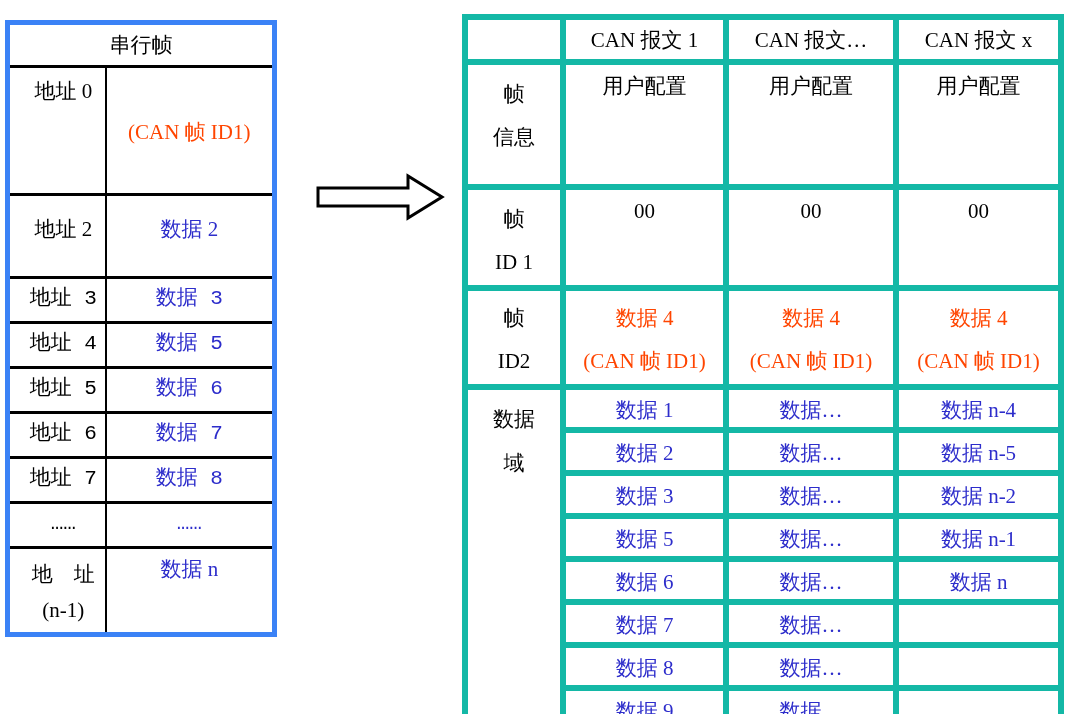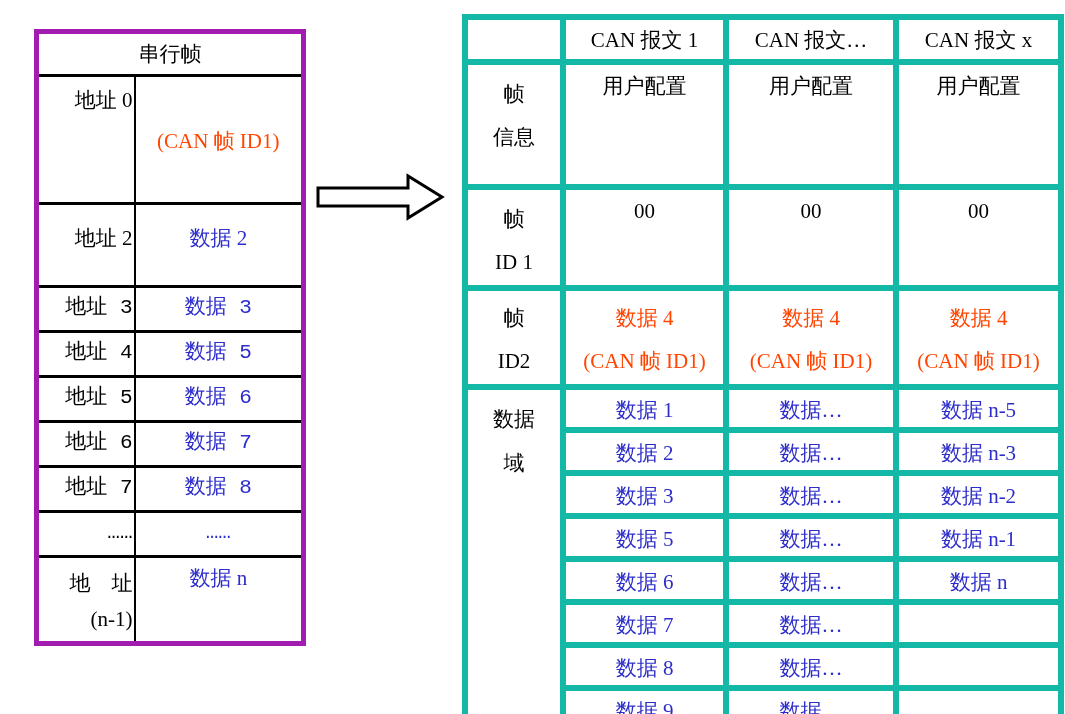--- a/index.html
+++ b/index.html
@@ -5,23 +5,23 @@
   html,body{margin:0;padding:0;background:#ffffff;}
   #stage{
     position:relative;width:1065px;height:714px;background:#ffffff;overflow:hidden;
     font-family:"Liberation Serif","DejaVu Serif",serif;
     font-size:21px;color:#000;
   }
   table{border-collapse:collapse;table-layout:fixed;position:absolute;background:#fff;}
   td{box-sizing:border-box;vertical-align:top;text-align:center;overflow:hidden;line-height:26px;}
 
   
-  #serial-table{left:5px;top:29px;border:5px solid #a21caf;margin-left:29px;}
+  #serial-table{left:5px;top:20px;border:5px solid #3b82f6;}
   #serial-table td{border:2px solid #000;border-top-width:3px;border-bottom-width:3px;}
-  #serial-table .addr{text-align:right;padding-left:13px;}
+  #serial-table .addr{text-align:center;padding-left:13px;}
   #serial-table .lt-head td{height:44px;padding-top:7px;}
   #serial-table .lr0 td{height:128px;}
   #serial-table .lr0 .addr{padding-top:10px;}
   #serial-table .lr0 .val{padding-top:51px;}
   #serial-table .lr1 td{height:82px;padding-top:12px;}
   #serial-table .lr2 td{height:83px;padding-top:20px;}
   #serial-table .sm td{height:45px;padding-top:7px;font-family:Liberation Mono, monospace;}
   #serial-table .lr9 td{height:87px;padding-top:7px;}
   #serial-table .lr9 .addr{white-space:pre-wrap;line-height:36px;}
 
@@ -138,26 +138,26 @@
       <td class="twoLine orange">数据 4
 (CAN 帧 ID1)</td>
       <td class="twoLine orange">数据 4
 (CAN 帧 ID1)</td>
     </tr>
     <tr class="drow">
       <td class="dlabel" rowspan="8">数据
 域</td>
       <td class="blue">数据 1</td>
       <td class="blue">数据…</td>
-      <td class="blue">数据 n-5</td>
+      <td class="blue">数据 n-4</td>
     </tr>
     <tr class="drow">
       <td class="blue">数据 2</td>
       <td class="blue">数据…</td>
-      <td class="blue">数据 n-3</td>
+      <td class="blue">数据 n-5</td>
     </tr>
     <tr class="drow">
       <td class="blue">数据 3</td>
       <td class="blue">数据…</td>
       <td class="blue">数据 n-2</td>
     </tr>
     <tr class="drow">
       <td class="blue">数据 5</td>
       <td class="blue">数据…</td>
       <td class="blue">数据 n-1</td>

